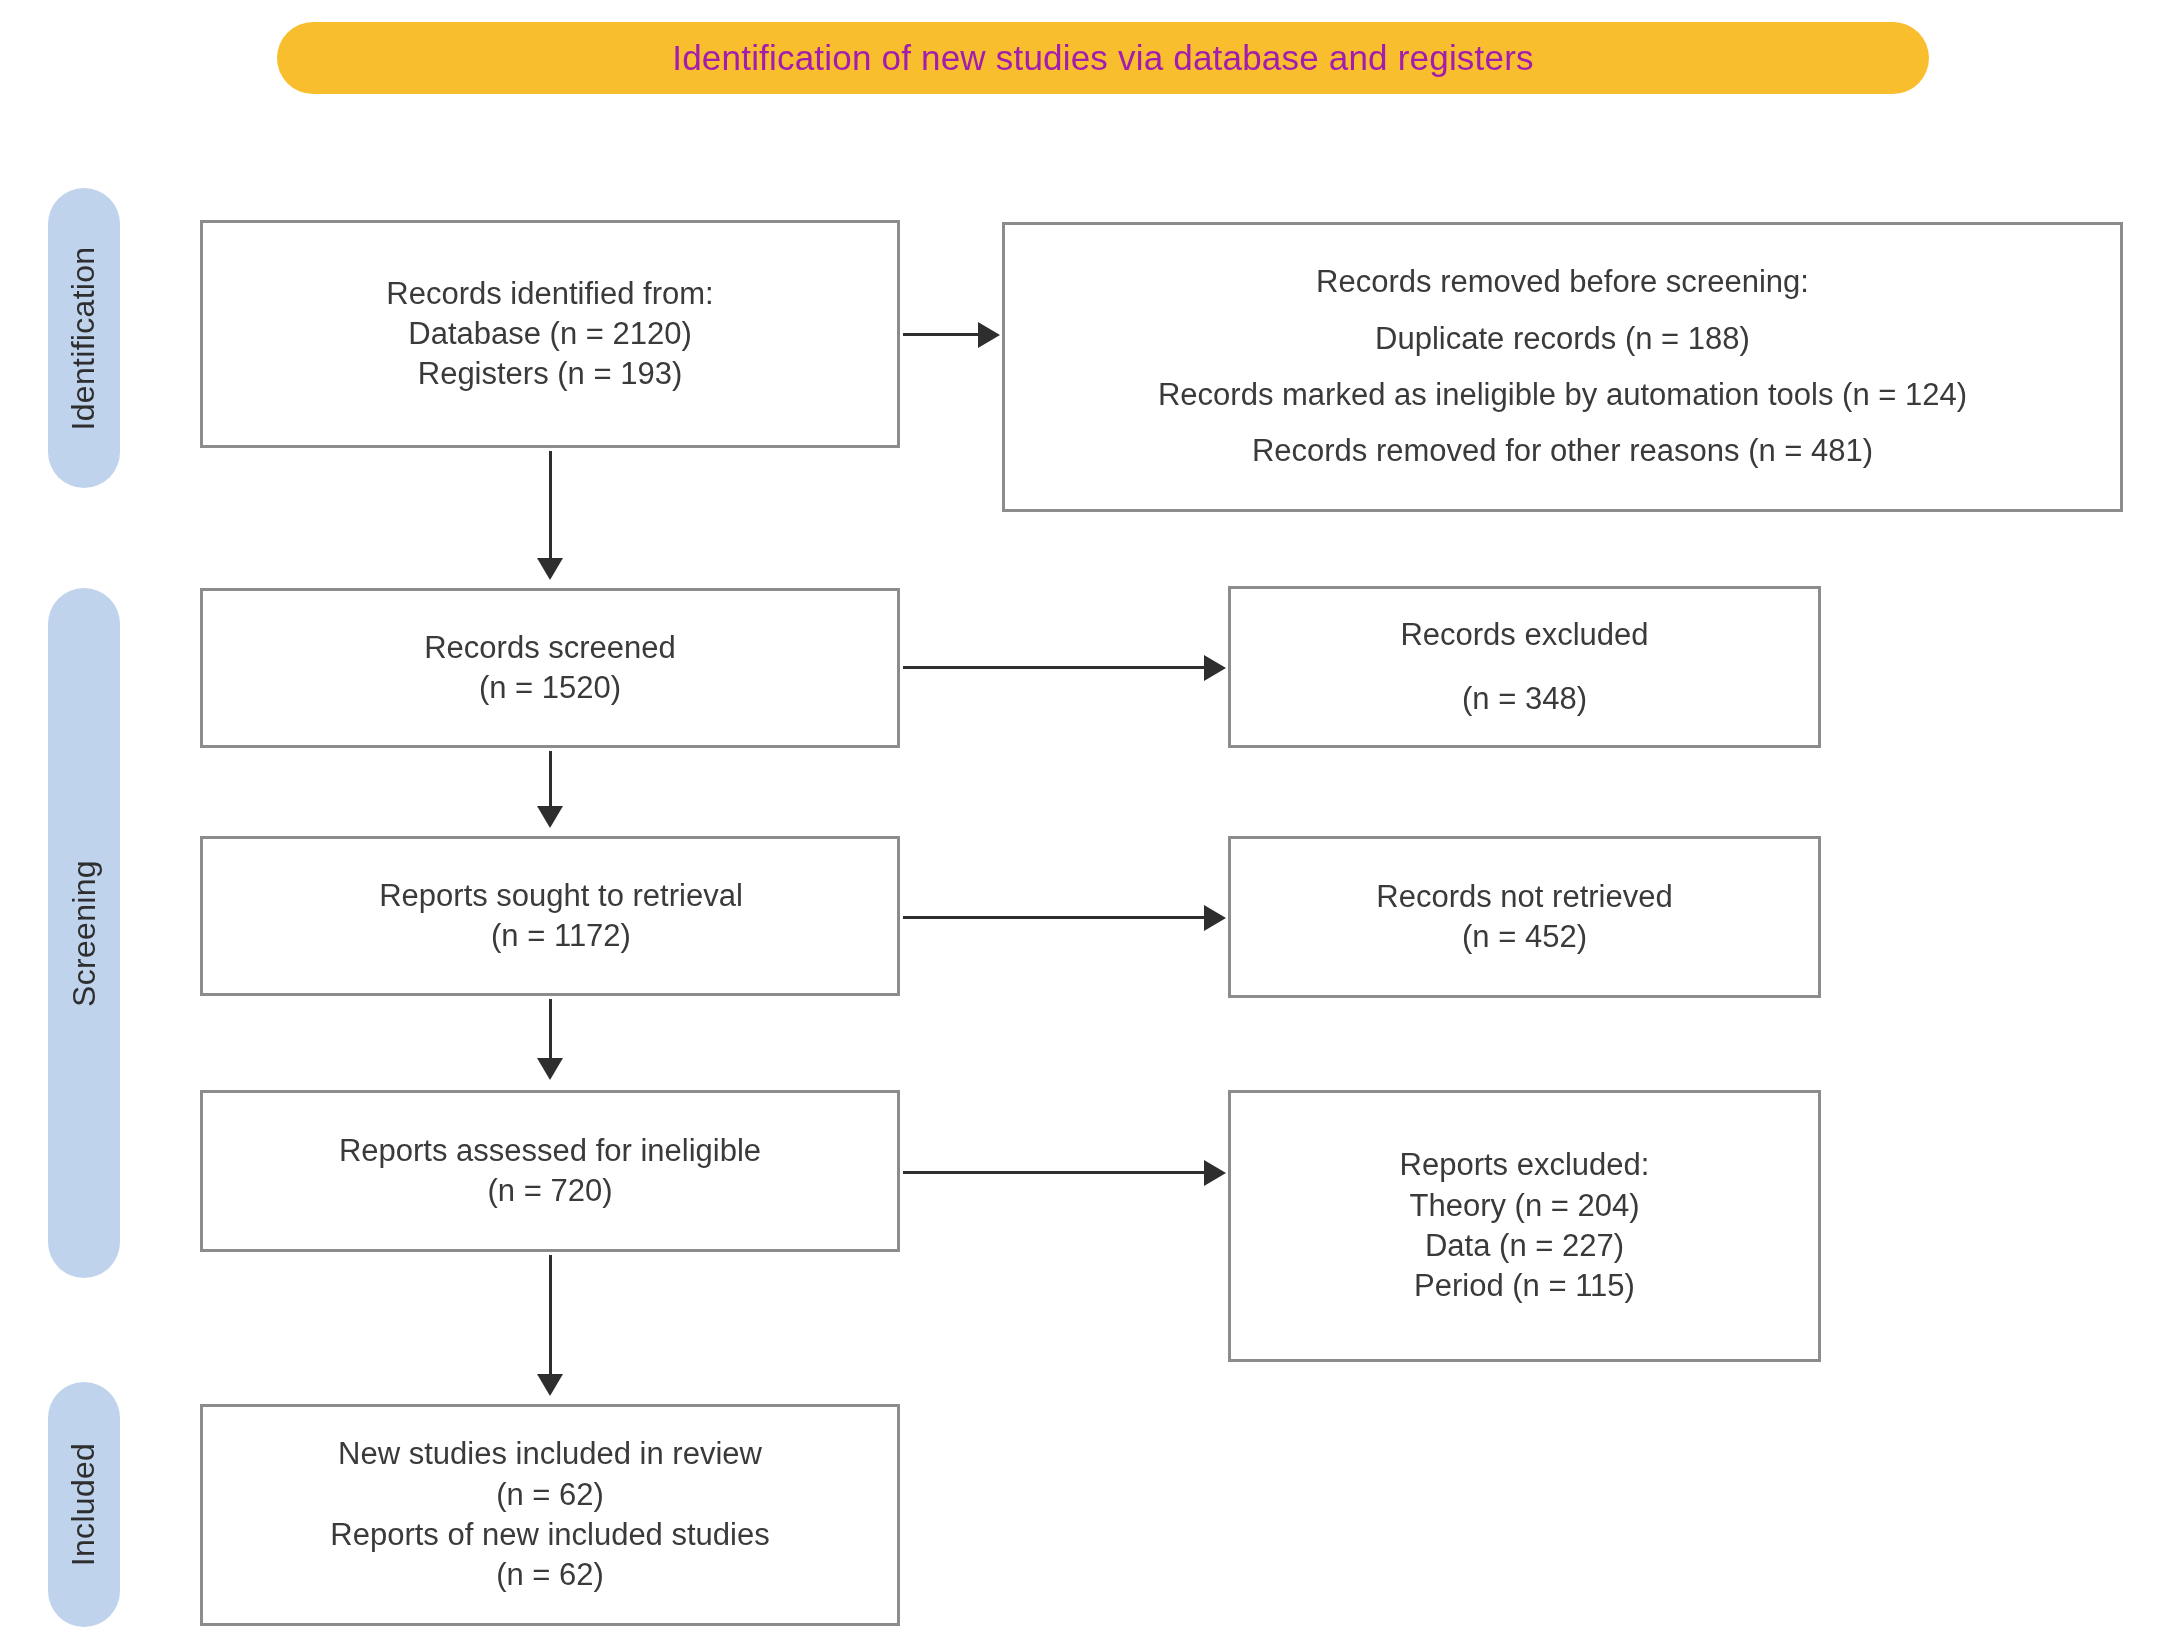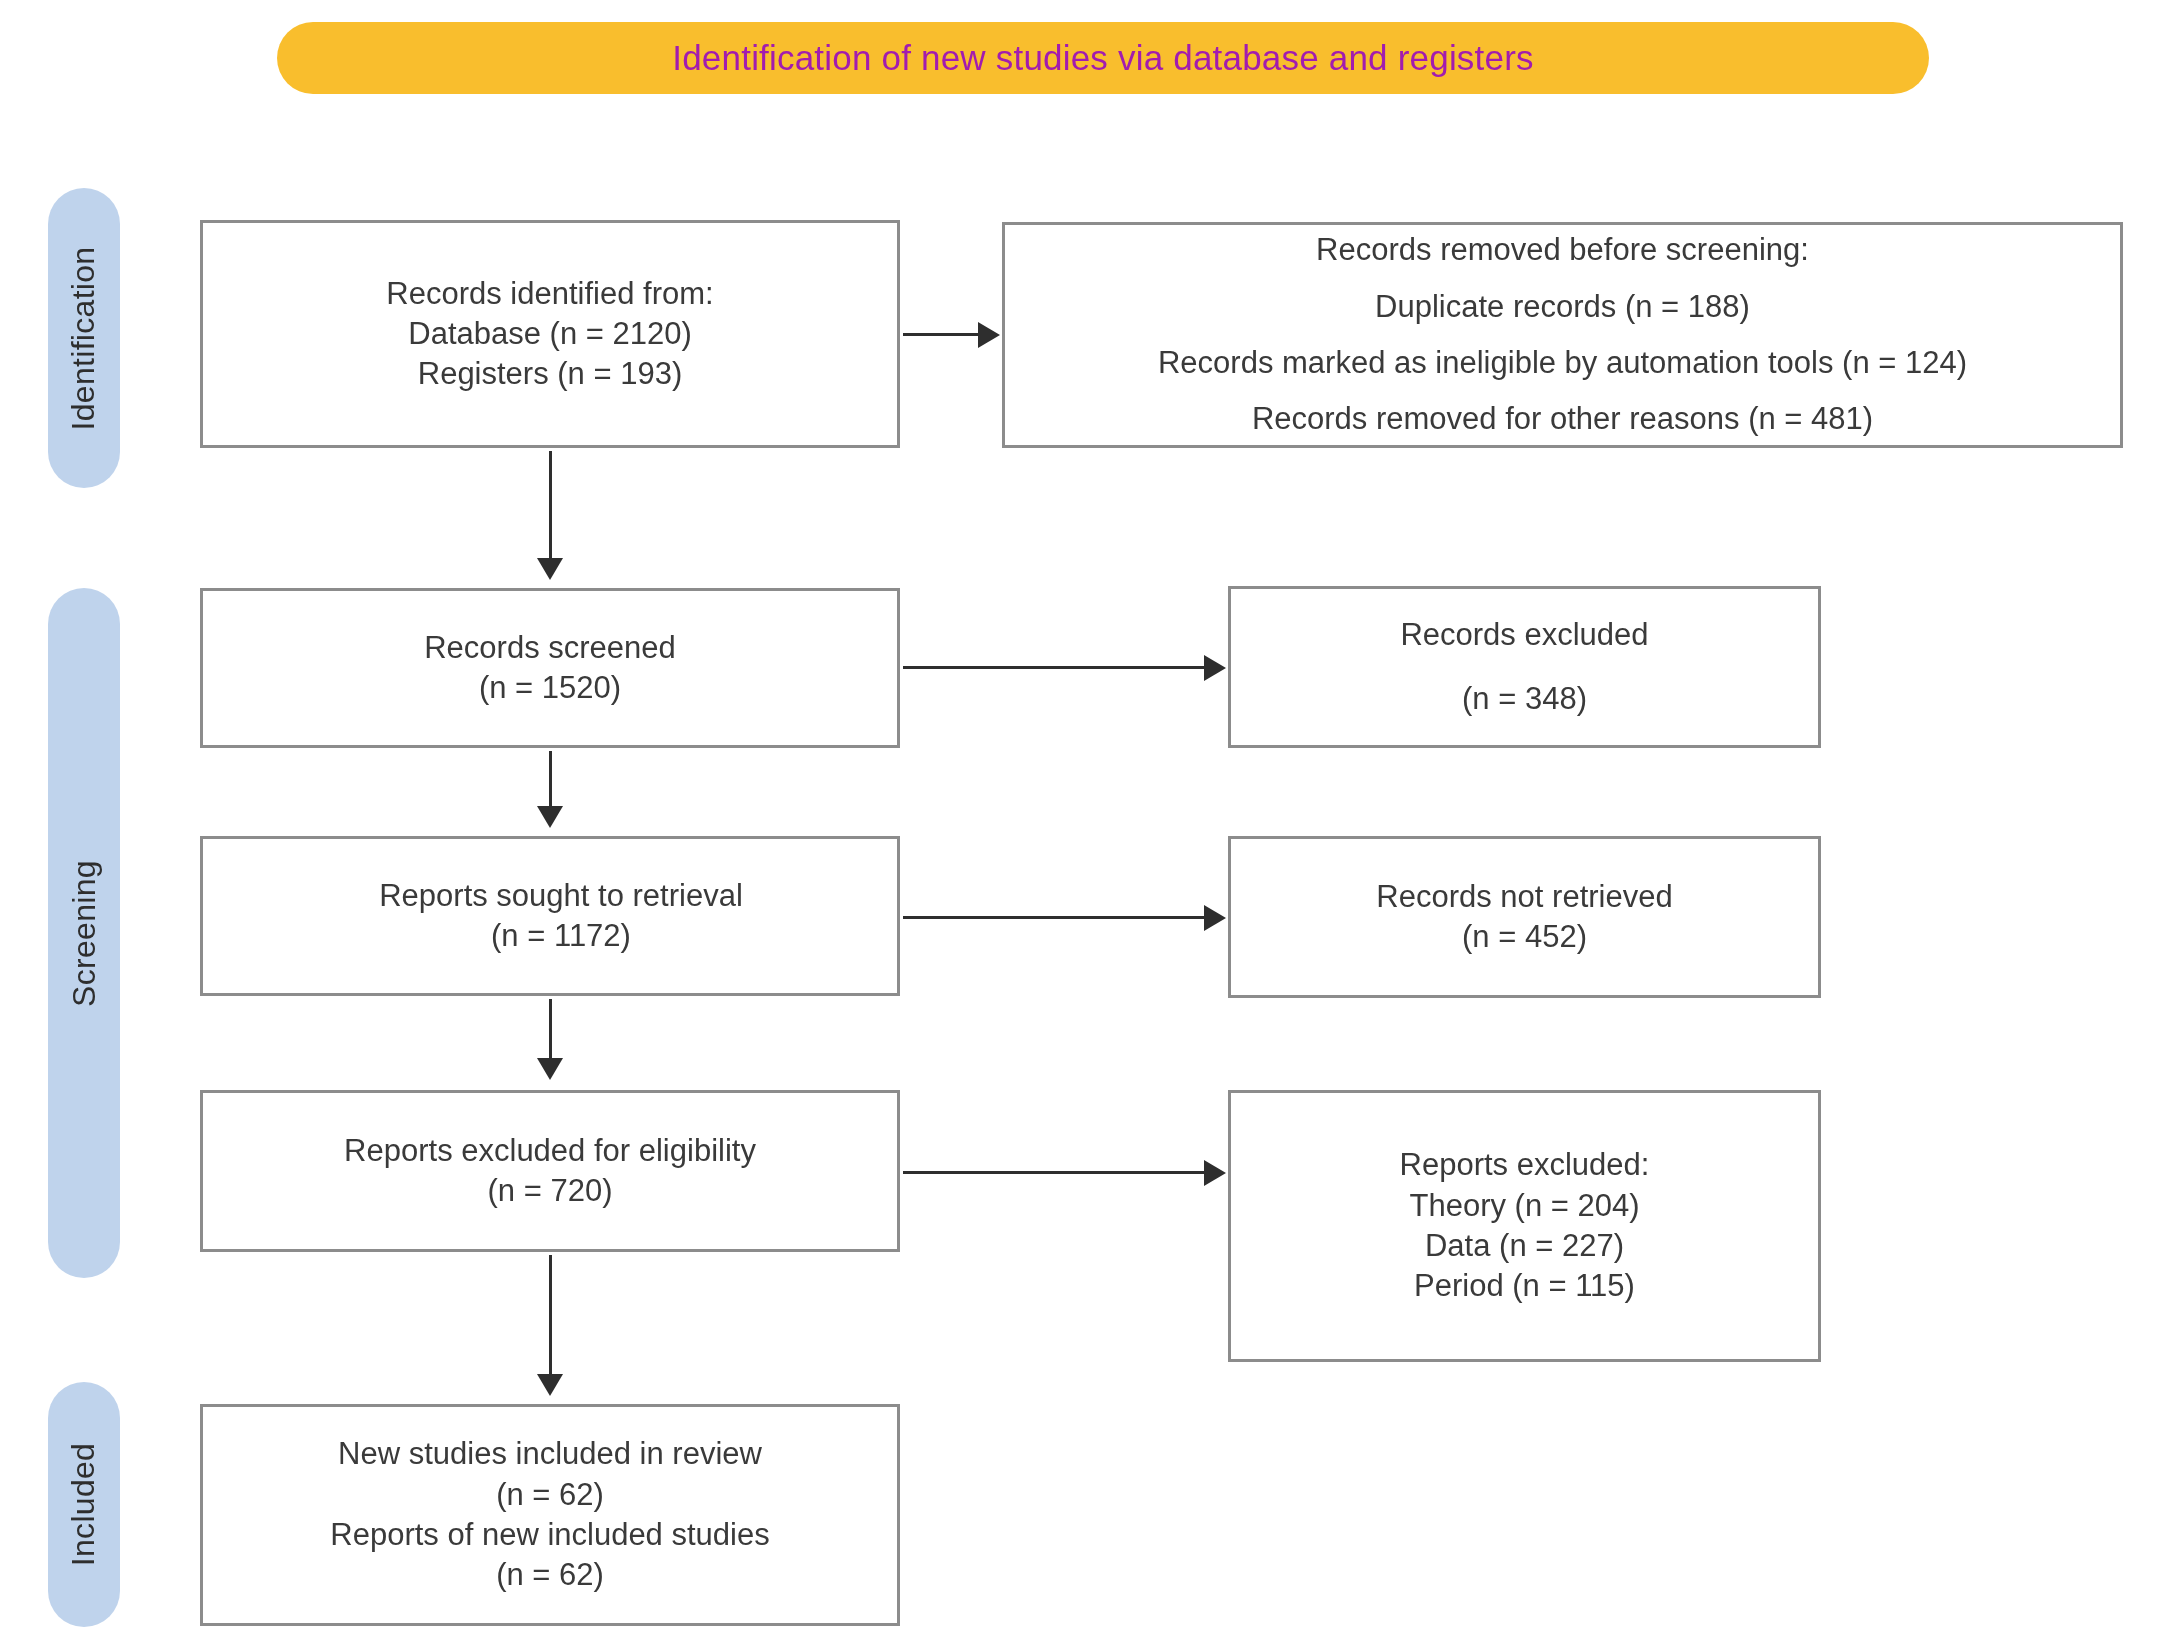--- a/index.html
+++ b/index.html
@@ -83,21 +83,21 @@
   }
 
   
   #box-identified      { left: 200px;  top: 220px;  width: 700px; height: 228px; }
   #box-screened        { left: 200px;  top: 588px;  width: 700px; height: 160px; }
   #box-sought          { left: 200px;  top: 836px;  width: 700px; height: 160px; padding-left: 36px; }
   #box-assessed        { left: 200px;  top: 1090px; width: 700px; height: 162px; }
   #box-included        { left: 200px;  top: 1404px; width: 700px; height: 222px; }
 
   
-  #box-removed         { left: 1002px; top: 222px;  width: 1121px; height: 226px; gap: 16px; }
+  #box-removed         { left: 1002px; top: 222px;  width: 1121px; height: 290px; gap: 16px; }
   #box-excluded        { left: 1228px; top: 586px;  width: 593px;  height: 162px; gap: 24px; }
   #box-notretrieved    { left: 1228px; top: 836px;  width: 593px;  height: 162px; }
   #box-reportsexcluded { left: 1228px; top: 1090px; width: 593px;  height: 272px; }
 
   
   .conn {
     position: absolute;
     background: #2e2e2e;
   }
   .conn.h { height: 3px; }
@@ -183,21 +183,21 @@
     <span class="line">(n = 452)</span>
   </div>
 
   <div class="conn h" style="left:903px; top:916px; width:303px;"></div>
   <div class="arrowhead right" style="left:1204px; top:905px;"></div>
 
   <div class="conn v" style="left:549px; top:999px; height:62px;"></div>
   <div class="arrowhead down" style="left:537px; top:1058px;"></div>
 
   <div class="box" id="box-assessed">
-    <span class="line">Reports excluded for eligibility</span>
+    <span class="line">Reports assessed for ineligible</span>
     <span class="line">(n = 720)</span>
   </div>
 
   <div class="box" id="box-reportsexcluded">
     <span class="line">Reports excluded:</span>
     <span class="line">Theory (n = 204)</span>
     <span class="line">Data (n = 227)</span>
     <span class="line">Period (n = 115)</span>
   </div>
 

